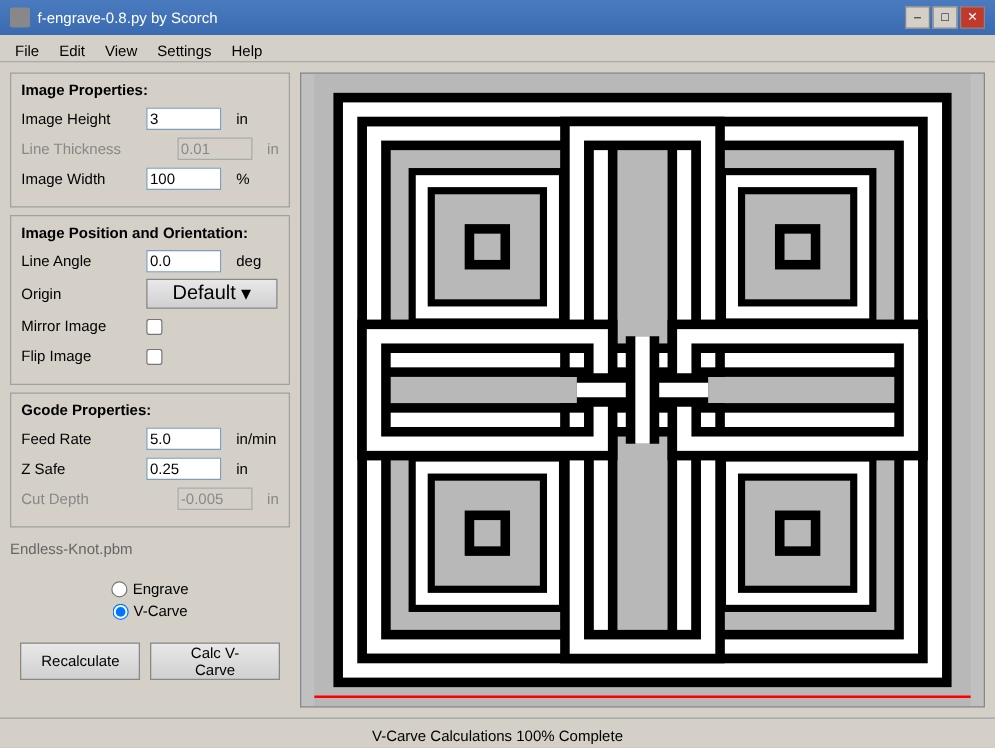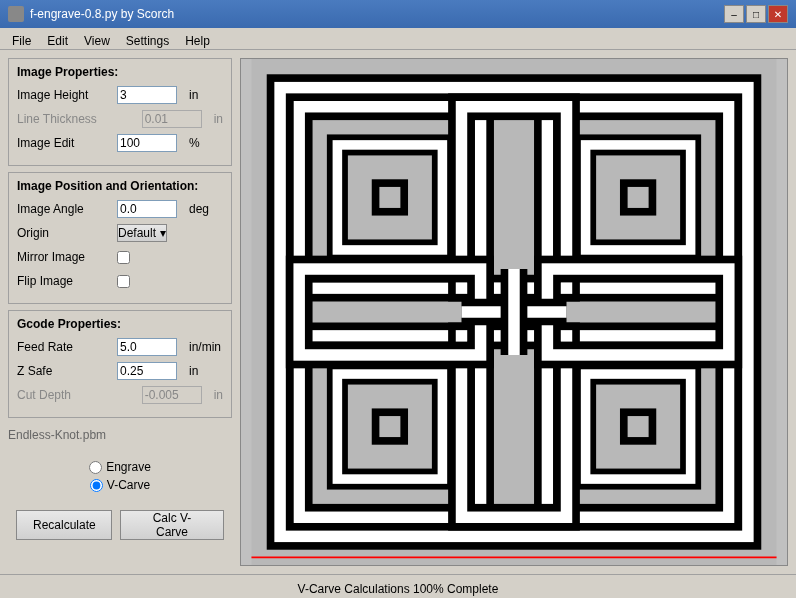--- a/index.html
+++ b/index.html
@@ -128,22 +128,22 @@
     .form-unit {
       margin-left: 12px;
       font-size: 12px;
       color: #000;
     }
     .form-unit.disabled { color: #888; }
 
     .origin-btn {
       border: 1px solid #888;
       background: linear-gradient(to bottom, #e8e8e8, #d0d0d0);
-      padding: 1px 0;
-      font-size: 12px;
+      padding: 1px 20px;
+      font-size: 16px;
       cursor: pointer;
       display: flex;
       align-items: center;
       gap: 4px;
     }
 
     .checkbox-container {
       display: flex;
       align-items: center;
     }
@@ -252,31 +252,31 @@
         <span class="form-unit">in</span>
       </div>
 
       <div class="form-row">
         <span class="form-label disabled">Line Thickness</span>
         <input class="form-input disabled" type="text" disabled="" value="0.01" style="">
         <span class="form-unit disabled">in</span>
       </div>
 
       <div class="form-row">
-        <span class="form-label">Image Edit</span>
+        <span class="form-label">Image Width</span>
         <input class="form-input" type="text" value="100" style="">
         <span class="form-unit">%</span>
       </div>
     </div>
 
     <div class="section-box">
       <div class="section-title">Image Position and Orientation:</div>
 
       <div class="form-row">
-        <span class="form-label">Image Angle</span>
+        <span class="form-label">Line Angle</span>
         <input class="form-input" type="text" value="0.0" style="">
         <span class="form-unit">deg</span>
       </div>
 
       <div class="form-row">
         <span class="form-label">Origin</span>
         <button class="origin-btn">
           <span>Default</span>
           <span>▾</span>
         </button>

